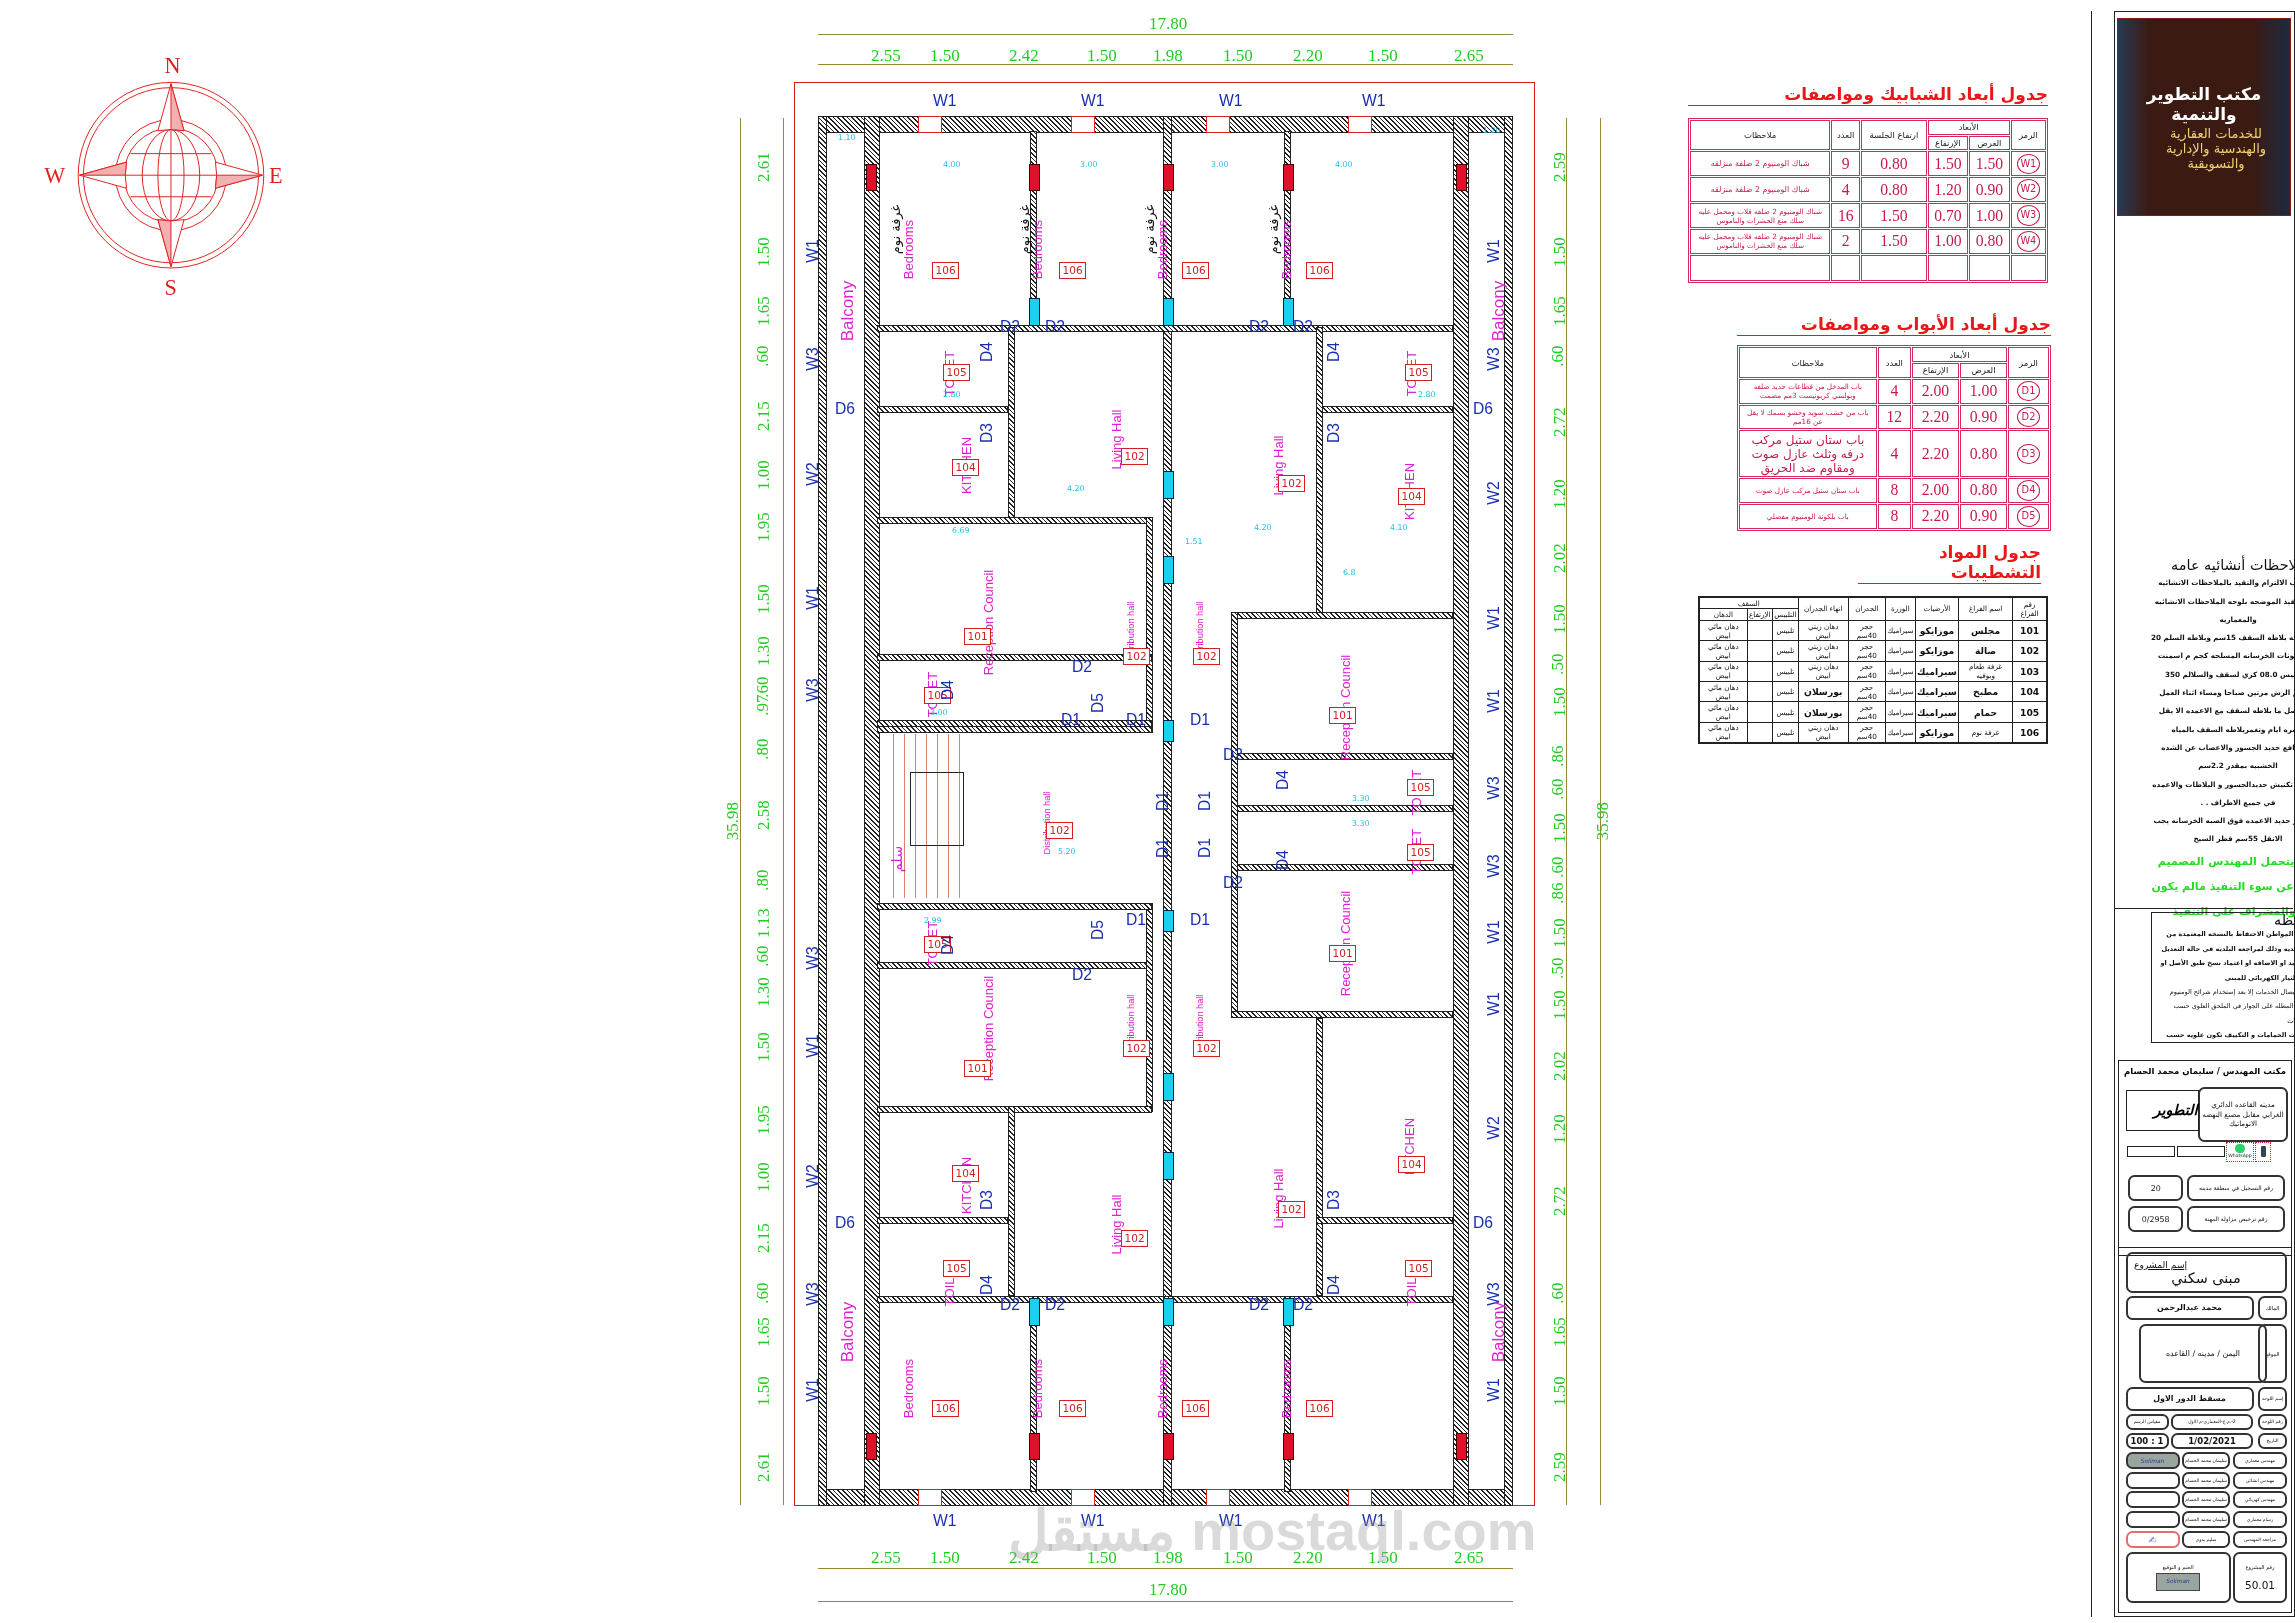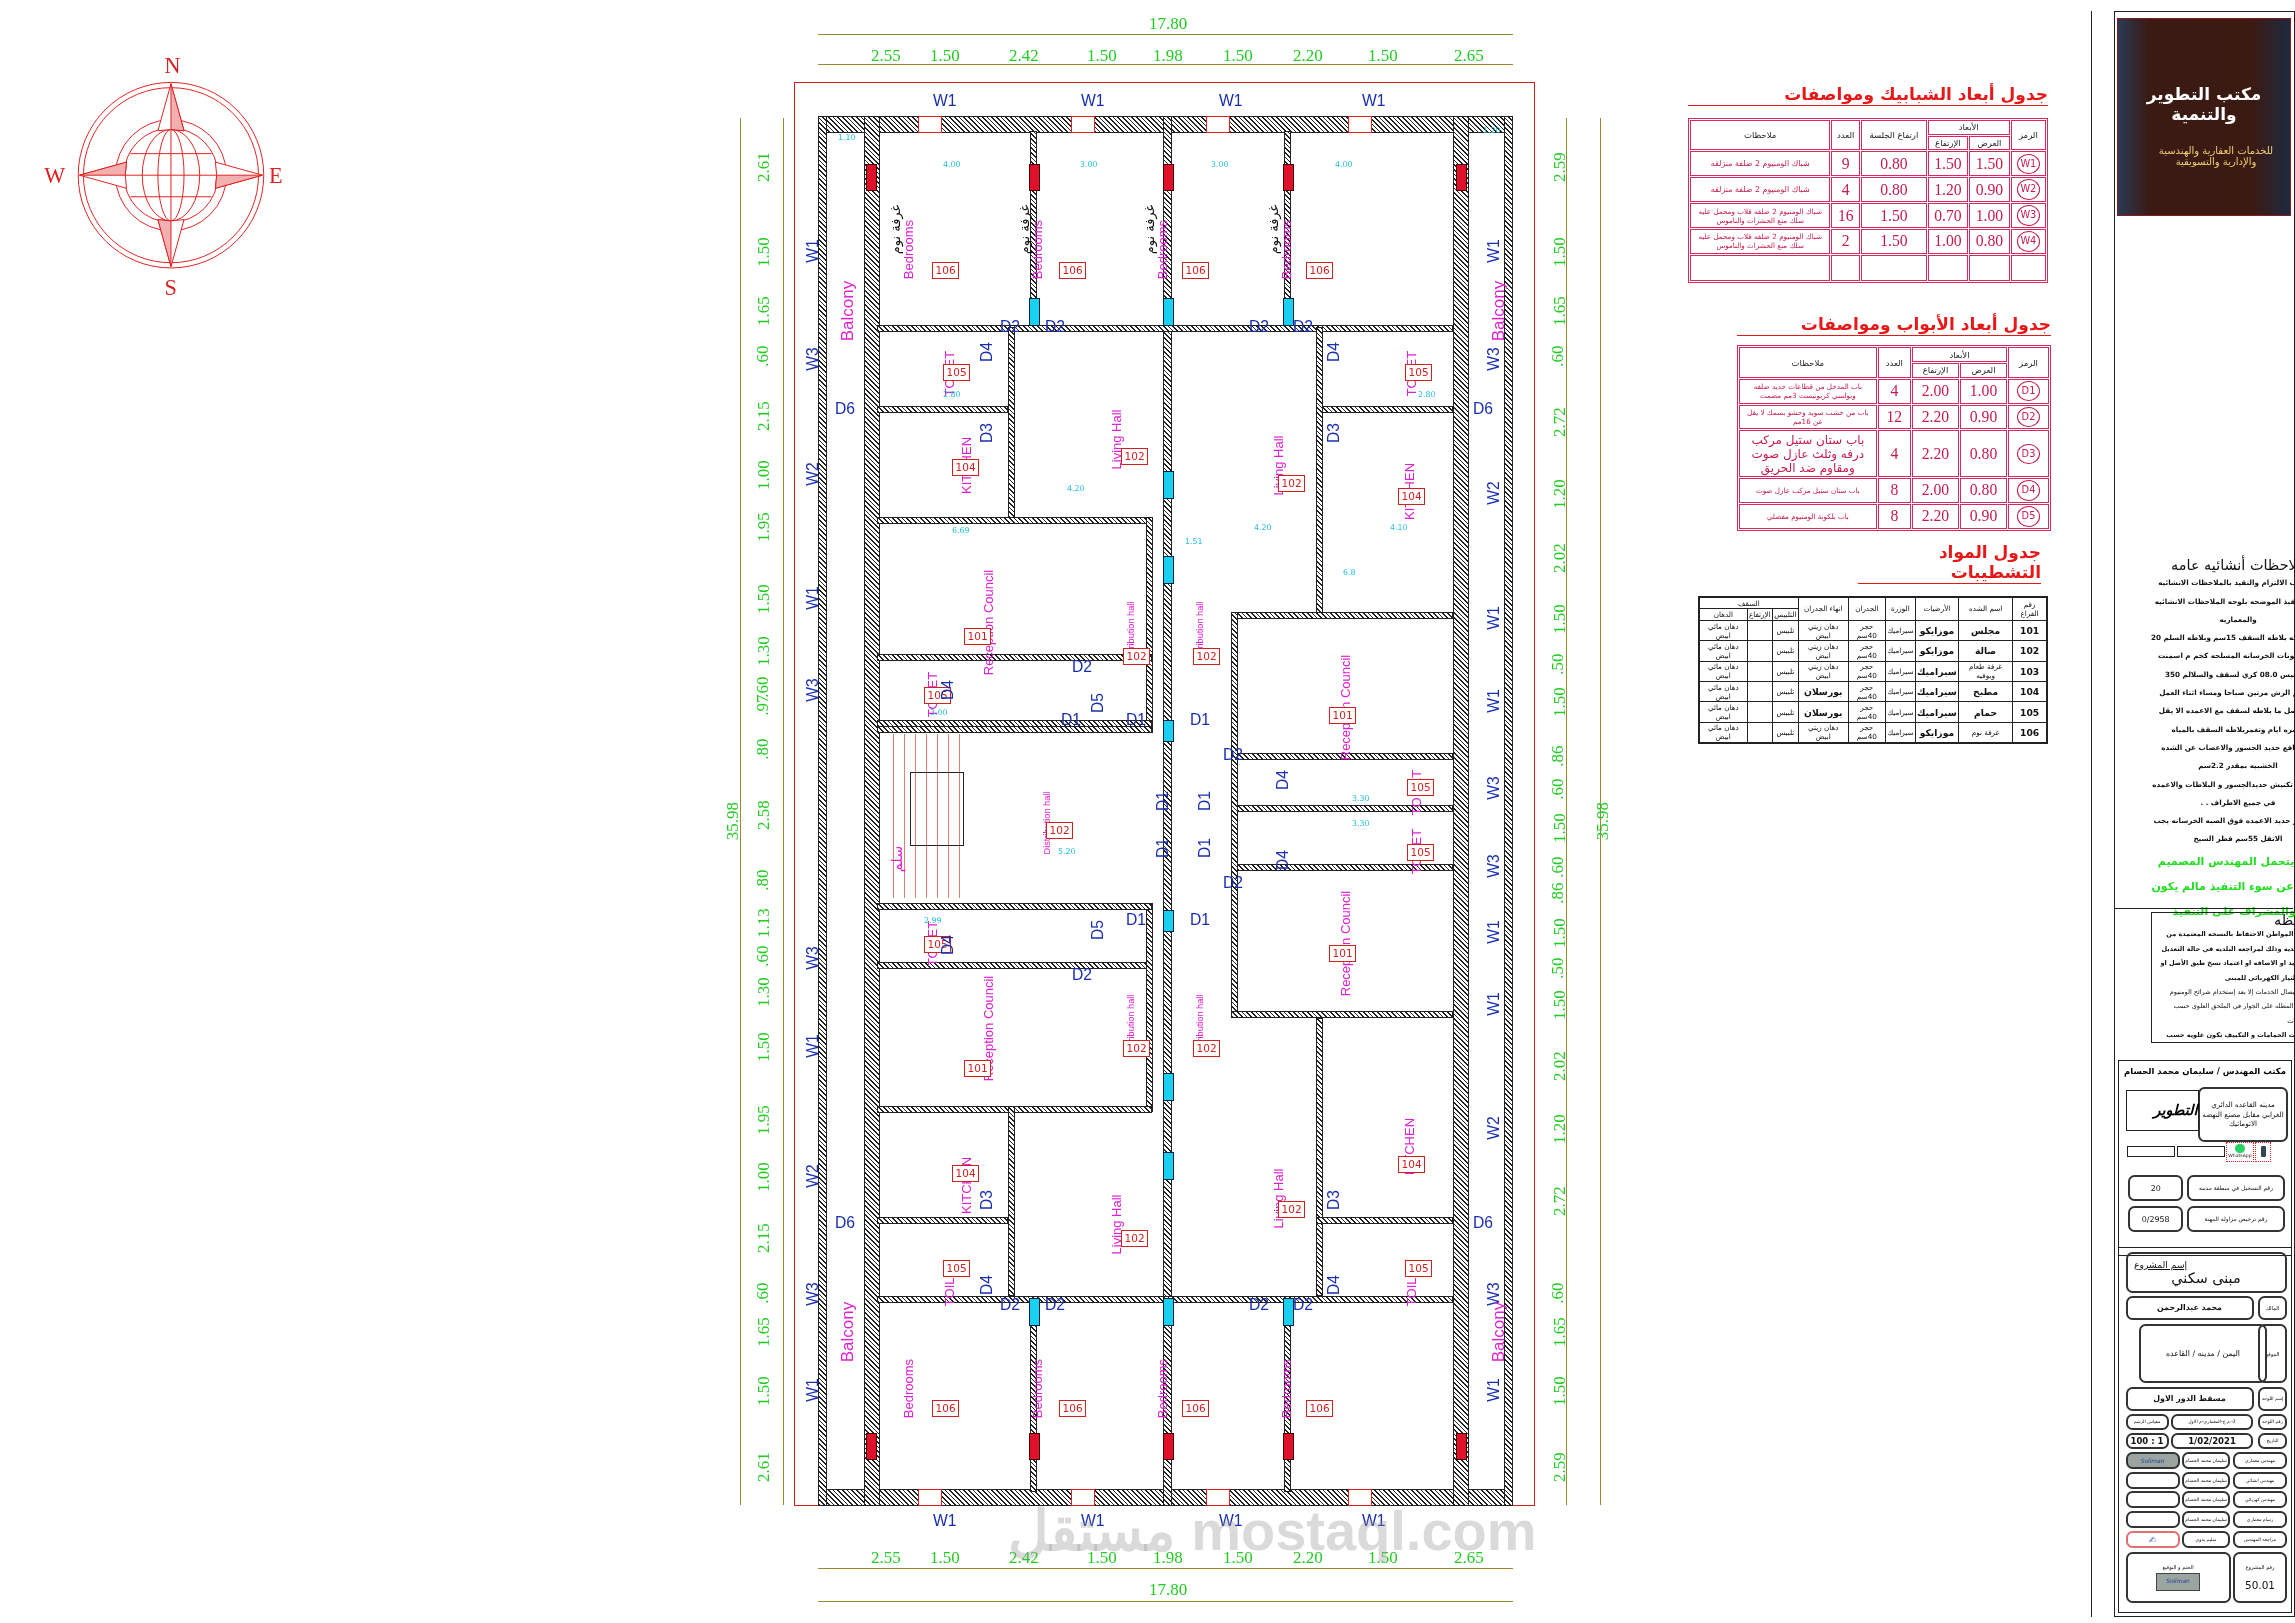--- a/index.html
+++ b/index.html
@@ -528,21 +528,21 @@
   </tbody>
     </table>
 </div>
 
 <div class="tblwrap" style="left:1698px;top:542px;width:350px;">
   <div class="tbltitle" style="width:183px;margin-left:160px;">جدول المواد التشطيبات</div>
   <table class="mat" style="width:350px;margin-top:11.8px;">
     <tbody>
         <tr>
       <th rowspan="2">رقم الفراغ</th>
-      <th rowspan="2">اسم الشده</th>
+      <th rowspan="2">اسم الفراغ</th>
       <th rowspan="2">الأرضيات</th>
       <th rowspan="2">الوزرة</th>
       <th rowspan="2">الجدران</th>
       <th rowspan="2">انهاء الجدران</th>
       <th colspan="3">السقف</th>
     </tr>
     <tr>
       <th>التلبيس</th>
       <th>الإرتفاع</th>
       <th>الدهان</th>
@@ -612,21 +612,21 @@
       <td>تلبيس</td>
       <td></td>
       <td>دهان مائي ابيض</td>
     </tr>
   </tbody>
     </table>
 </div>
 
 <div class="logo">
   <div style="margin-top:65px;font-size:17px;font-weight:bold;color:#fff;">مكتب التطوير والتنمية</div>
-  <div style="margin-top:21px;font-size:10px;color:#f0d070;padding-left:24px;">للخدمات العقارية والهندسية والإدارية والتسويقية</div>
+  <div style="margin-top:2px;font-size:13px;color:#f0d070;padding-left:24px;">للخدمات العقارية والهندسية والإدارية والتسويقية</div>
 </div>
 
 <div class="notes" style="top:556px;">
   <h3>ملاحظات أنشائيه عامه</h3>
   <div>1 . يجب الالتزام والتقيد بالملاحظات الانشائيه عند التنفيذ الموضحه بلوحه الملاحظات الانشائيه والمعماريه</div>
   <div>2 . سماكه بلاطه السقف 15سم وبلاطه السلم 20 سم مكونات الخرسانه المسلحه كجم م اسمنت 4.0 نيس 08.0 كري لسقف والسلالم 350</div>
   <div>3 . يتم الرش مرتين صباحا ومساء اثناء العمل المتواصل ما بلاطه لسقف مع الاعمده الا يقل عشره ايام وتغمربلاطه السقف بالمياه</div>
   <div>4 . يرافع حديد الجسور والاعصاب عن الشده الخشبيه بمقدر 2.2سم</div>
   <div>5 . يجب تكنيش حديدالجسور و البلاطات والاعمده في جميع الاطراف . .</div>
   <div>6 .اشاير حديد الاعمده فوق الصبه الخرسانه يجب الاتقل 55سم قطر السيخ</div>

